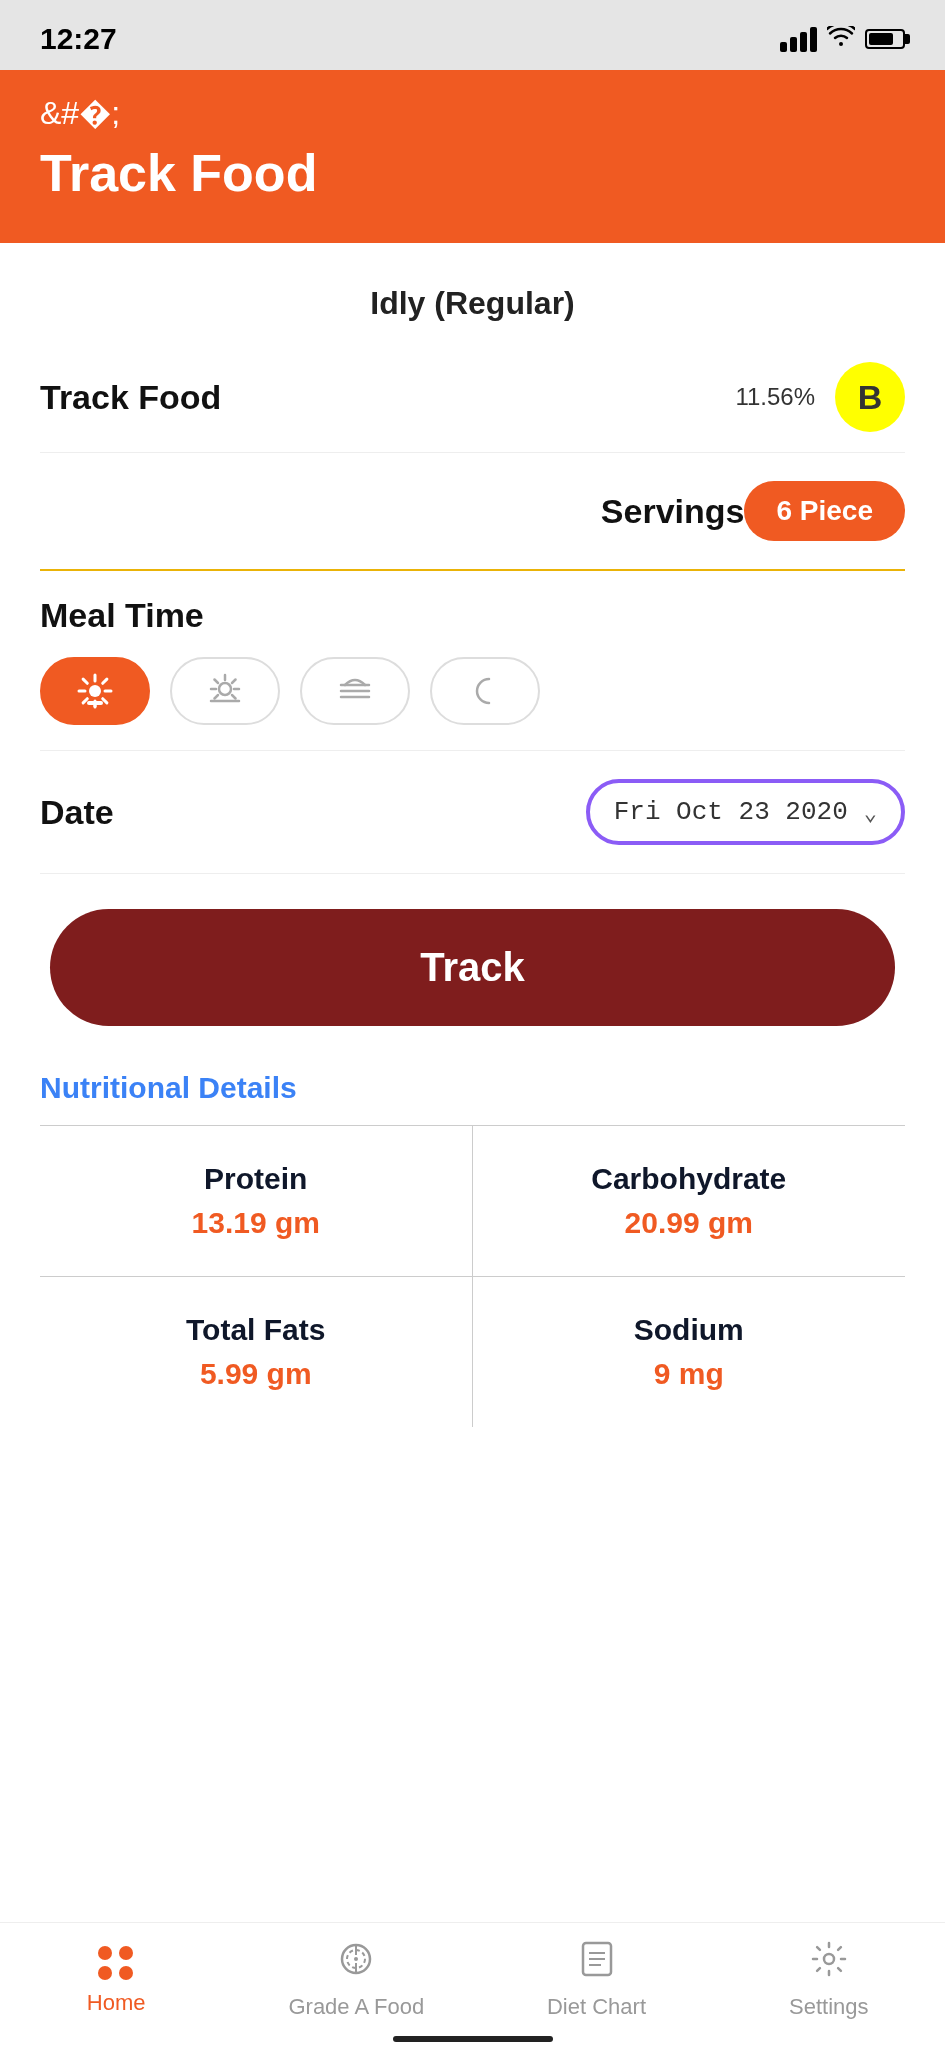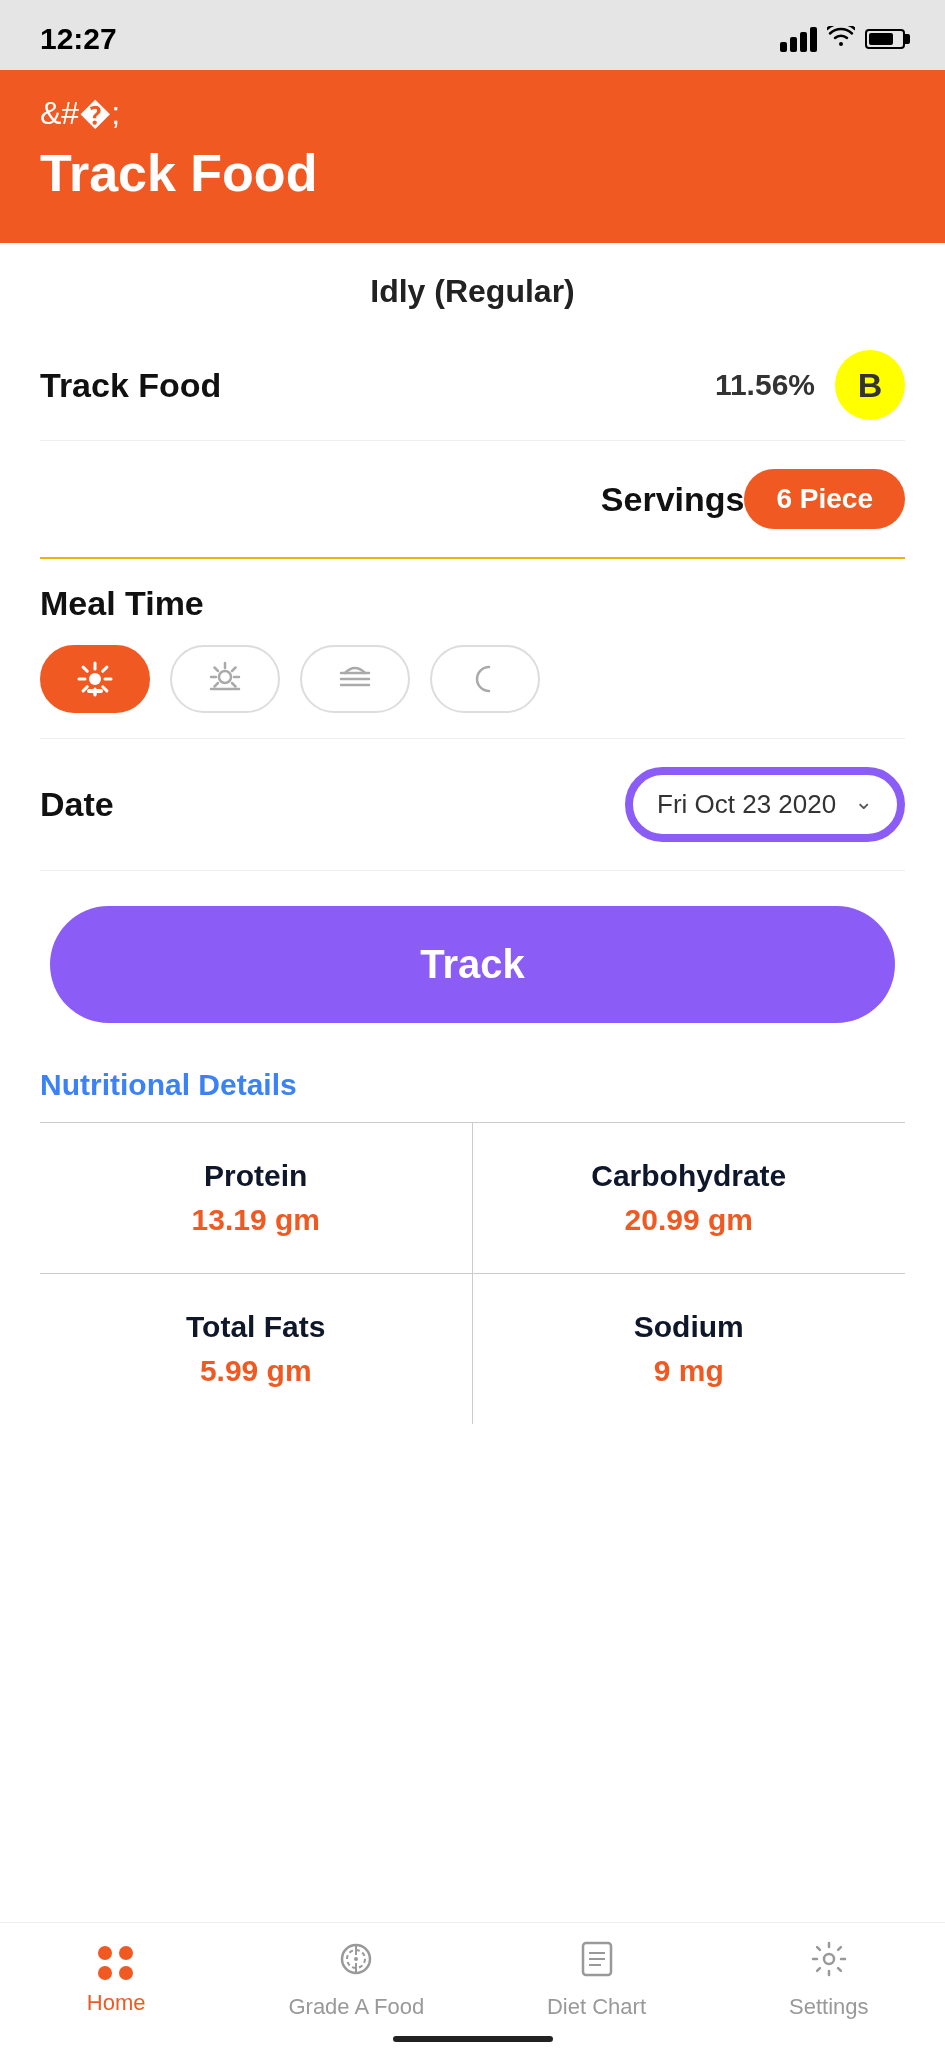--- a/index.html
+++ b/index.html
@@ -89,20 +89,21 @@
     .header-title {
       color: #fff;
       font-size: 52px;
       font-weight: 700;
     }
 
     
     .main-content {
       background: #fff;
       padding: 0 40px;
+      margin-top: 12px;
     }
 
     
     .food-name {
       text-align: center;
       font-size: 32px;
       font-weight: 600;
       color: #222;
       padding: 30px 0 20px;
     }
@@ -119,22 +120,22 @@
       font-size: 34px;
       font-weight: 700;
       color: #111;
     }
     .info-right {
       display: flex;
       align-items: center;
       gap: 20px;
     }
     .percentage-text {
-      font-size: 30px;
-      font-weight: 700;
+      font-size: 24px;
+      font-weight: 400;
       color: #333;
       text-align: right;
     }
     .grade-badge {
       width: 70px;
       height: 70px;
       background: #ffff00;
       border-radius: 50%;
       display: flex;
       align-items: center;
@@ -202,43 +203,44 @@
     
     .date-row {
       display: flex;
       justify-content: space-between;
       align-items: center;
       padding: 28px 0;
       border-bottom: 1px solid #eee;
     }
     .date-select {
       display: flex;
-      align-items: flex-start;
-      border: 8px solid #8b5cf6;
+      align-items: flex-end;
+      border: 4px solid #8b5cf6;
       border-radius: 40px;
       padding: 14px 24px;
       font-size: 26px;
       color: #333;
       gap: 16px;
       cursor: pointer;
       min-width: 280px;
       justify-content: space-between;
+      font-family: Liberation Mono, monospace;
     }
     .chevron-down {
       font-size: 22px;
       color: #555;
     }
 
     
     .track-btn-container {
       padding: 35px 10px;
     }
     .track-btn {
       width: 100%;
-      background: #8b5cf6;
+      background: #7f1d1d;
       color: #fff;
       border: none;
       border-radius: 60px;
       padding: 36px 0;
       font-size: 40px;
       font-weight: 600;
       cursor: pointer;
       text-align: center;
     }
 

